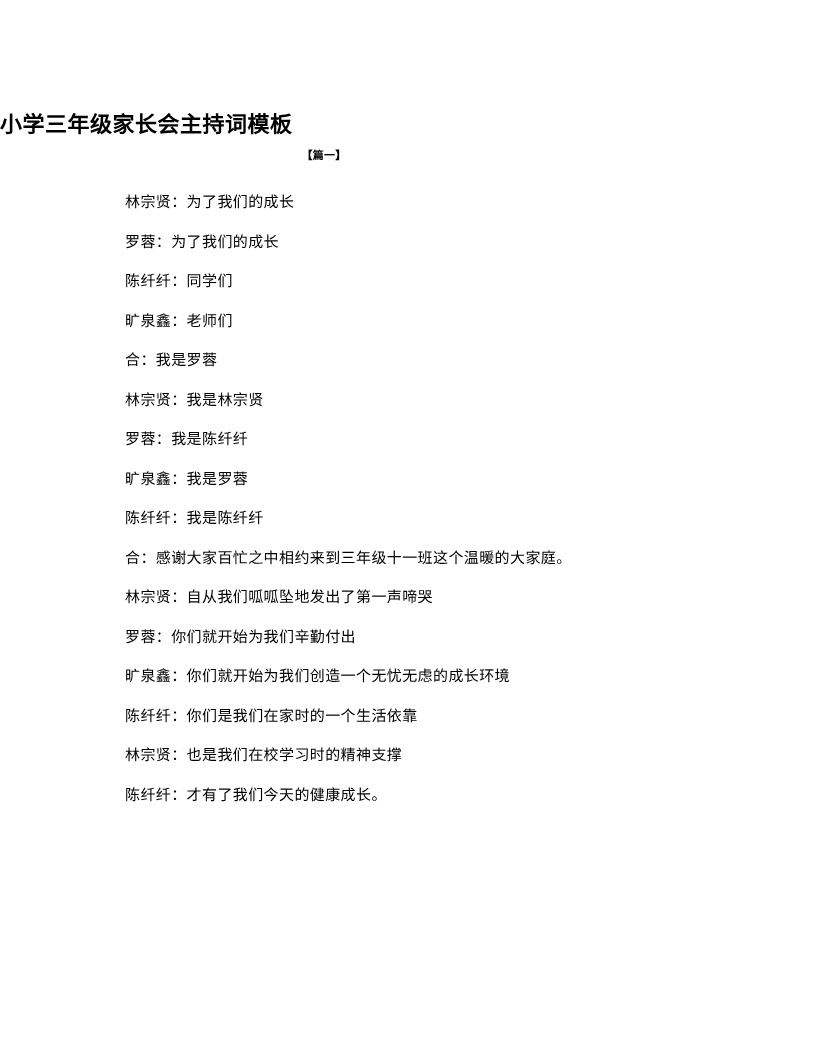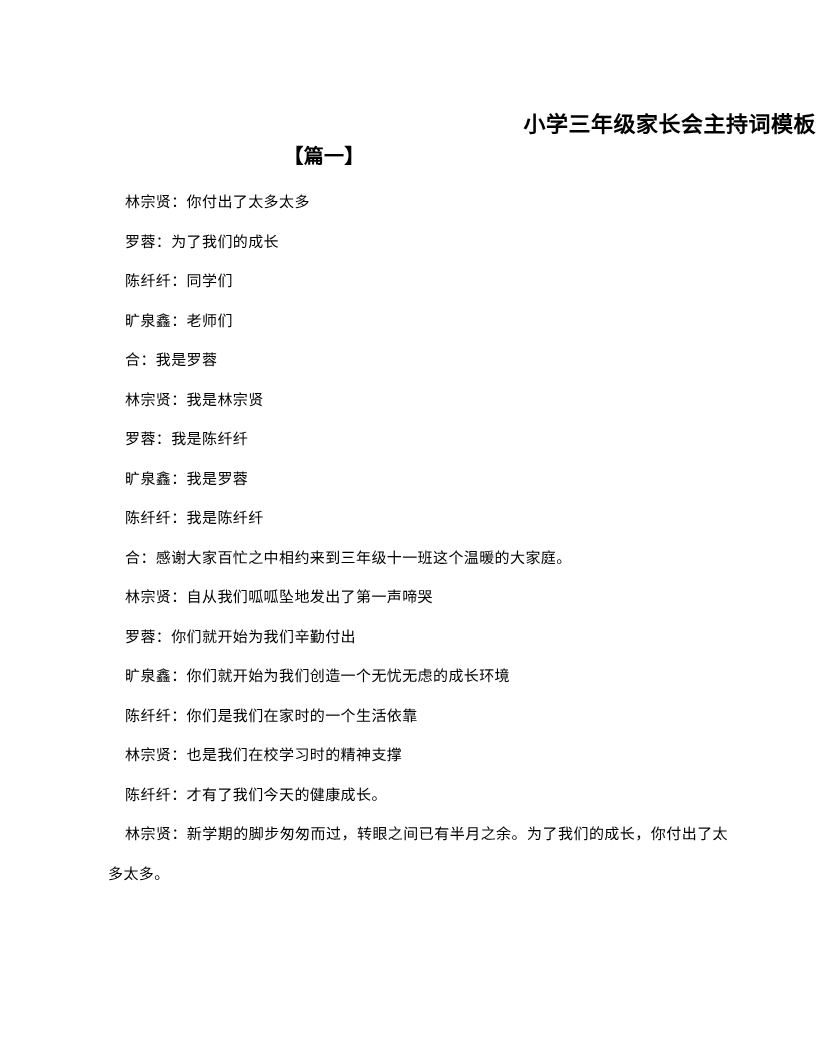--- a/index.html
+++ b/index.html
@@ -24,39 +24,39 @@
     box-sizing: border-box;
     background: #ffffff;
   }
 
   
   .doc-title {
     position: absolute;
     left: 0;
     top: 95px;
     width: 816px;
-    text-align: right;
+    text-align: left;
     font-family: "DejaVu Sans", "Liberation Sans", sans-serif;
     font-weight: 700;
     font-size: 22px;
     line-height: 30px;
     letter-spacing: 0.5px;
     color: #000000;
     white-space: nowrap;
   }
 
   .doc-subtitle {
     position: absolute;
     left: 0;
     top: 145px;
     width: 648px;
     text-align: center;
     font-family: "DejaVu Serif", "Liberation Serif", serif;
     font-weight: 700;
-    font-size: 20px;
+    font-size: 11px;
     line-height: 22px;
     letter-spacing: 0.3px;
     color: #000000;
     white-space: nowrap;
   }
 
   
   .doc-body {
     position: absolute;
     left: 108px;
@@ -82,32 +82,31 @@
 <body>
 
 <div class="page">
 
   <h1 class="doc-title">小学三年级家长会主持词模板</h1>
 
   <div class="doc-subtitle">【篇一】</div>
 
   <div class="doc-body">
 
-  <p class="para">林宗贤：你付出了太多太多</p>
+  <p class="para">林宗贤：为了我们的成长</p>
       <p class="para">罗蓉：为了我们的成长</p>
       <p class="para">陈纤纤：同学们</p>
       <p class="para">旷泉鑫：老师们</p>
       <p class="para">合：我是罗蓉</p>
       <p class="para">林宗贤：我是林宗贤</p>
       <p class="para">罗蓉：我是陈纤纤</p>
       <p class="para">旷泉鑫：我是罗蓉</p>
       <p class="para">陈纤纤：我是陈纤纤</p>
       <p class="para">合：感谢大家百忙之中相约来到三年级十一班这个温暖的大家庭。</p>
       <p class="para">林宗贤：自从我们呱呱坠地发出了第一声啼哭</p>
       <p class="para">罗蓉：你们就开始为我们辛勤付出</p>
       <p class="para">旷泉鑫：你们就开始为我们创造一个无忧无虑的成长环境</p>
       <p class="para">陈纤纤：你们是我们在家时的一个生活依靠</p>
       <p class="para">林宗贤：也是我们在校学习时的精神支撑</p>
       <p class="para">陈纤纤：才有了我们今天的健康成长。</p>
-      <p class="para">林宗贤：新学期的脚步匆匆而过，转眼之间已有半月之余。为了我们的成长，你付出了太多太多。</p>
     </div>
 
 </div>
 
 </body></html>

